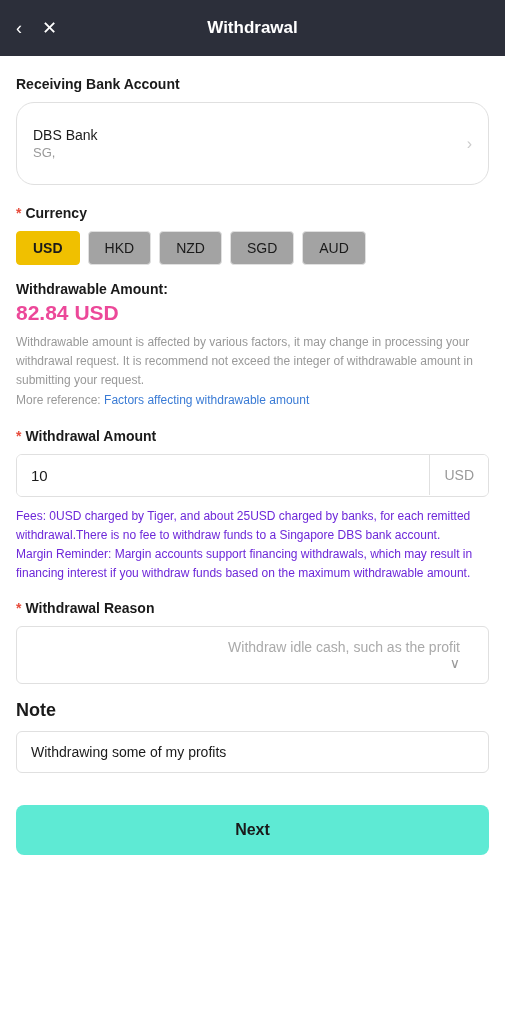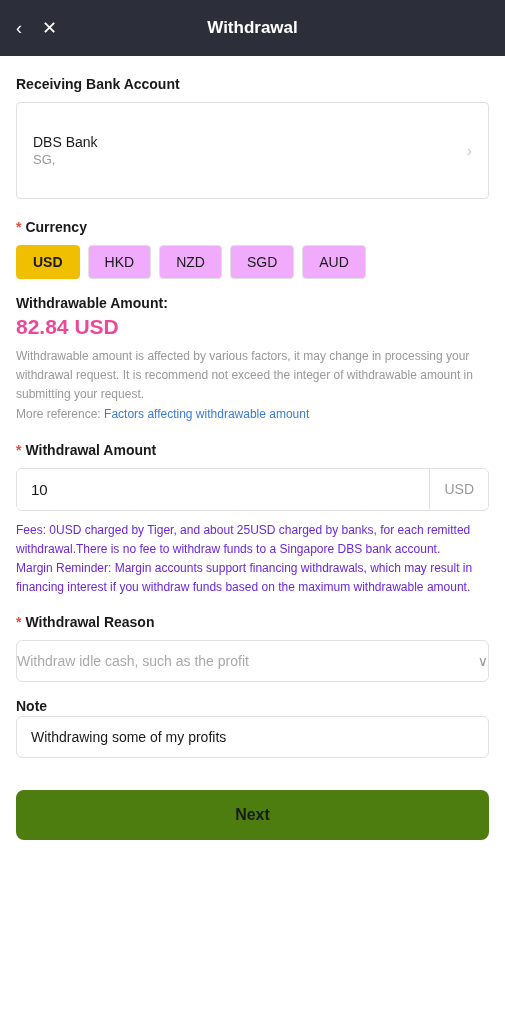--- a/index.html
+++ b/index.html
@@ -53,22 +53,22 @@
     .section-label {
       font-size: 14px;
       font-weight: 600;
       color: #1a1a1a;
       margin-bottom: 10px;
     }
 
     
     .bank-box {
       border: 1px solid #e0e0e0;
-      border-radius: 4px;
-      padding: 31px 16px;
+      border-radius: 18px;
+      padding: 24px 16px;
       display: flex;
       align-items: center;
       justify-content: space-between;
       margin-bottom: 20px;
       cursor: pointer;
     }
     .bank-name {
       font-size: 14px;
       font-weight: 500;
       color: #1a1a1a;
@@ -102,21 +102,21 @@
       align-items: center;
     }
     .currency-buttons {
       display: flex;
       gap: 8px;
     }
     .currency-btn {
       padding: 8px 16px;
       border: 1px solid #e0e0e0;
       border-radius: 4px;
-      background: #f0abfc;
+      background: #a3a3a3;
       font-size: 14px;
       color: #1a1a1a;
       cursor: pointer;
       font-weight: 500;
     }
     .currency-btn.active {
       background: #f0c000;
       border-color: #f0c000;
       color: #1a1a1a;
       font-weight: 600;
@@ -203,59 +203,60 @@
       font-size: 14px;
       font-weight: 600;
       color: #1a1a1a;
       margin-bottom: 10px;
       display: flex;
       align-items: center;
     }
     .reason-select {
       border: 1px solid #e0e0e0;
       border-radius: 6px;
-      padding: 12px 0;
+      padding: 12px 28px;
       display: flex;
       align-items: flex-end;
       justify-content: space-between;
       cursor: pointer;
+      flex-direction: column;
     }
     .reason-text {
       font-size: 14px;
       color: #aaa;
     }
     .chevron-down {
       color: #999;
       font-size: 14px;
     }
 
     
     .note-section {
       margin-bottom: 24px;
     }
     .note-label {
-      font-size: 14px;
-      font-weight: 600;
-      color: #1a1a1a;
-      margin-bottom: 2px;
+      font-size: 18px;
+      font-weight: 600;
+      color: #1a1a1a;
+      margin-bottom: 10px;
     }
     .note-input {
       border: 1px solid #e0e0e0;
       border-radius: 6px;
       padding: 12px 14px;
       font-size: 14px;
       color: #1a1a1a;
       width: 100%;
       outline: none;
     }
 
     
     .next-btn {
       width: 100%;
-      background: #4d7c0f;
+      background: #5eead4;
       border: none;
       border-radius: 8px;
       padding: 16px;
       font-size: 16px;
       font-weight: 600;
       color: #1a1a1a;
       cursor: pointer;
       margin-top: 8px;
     }
   </style>

